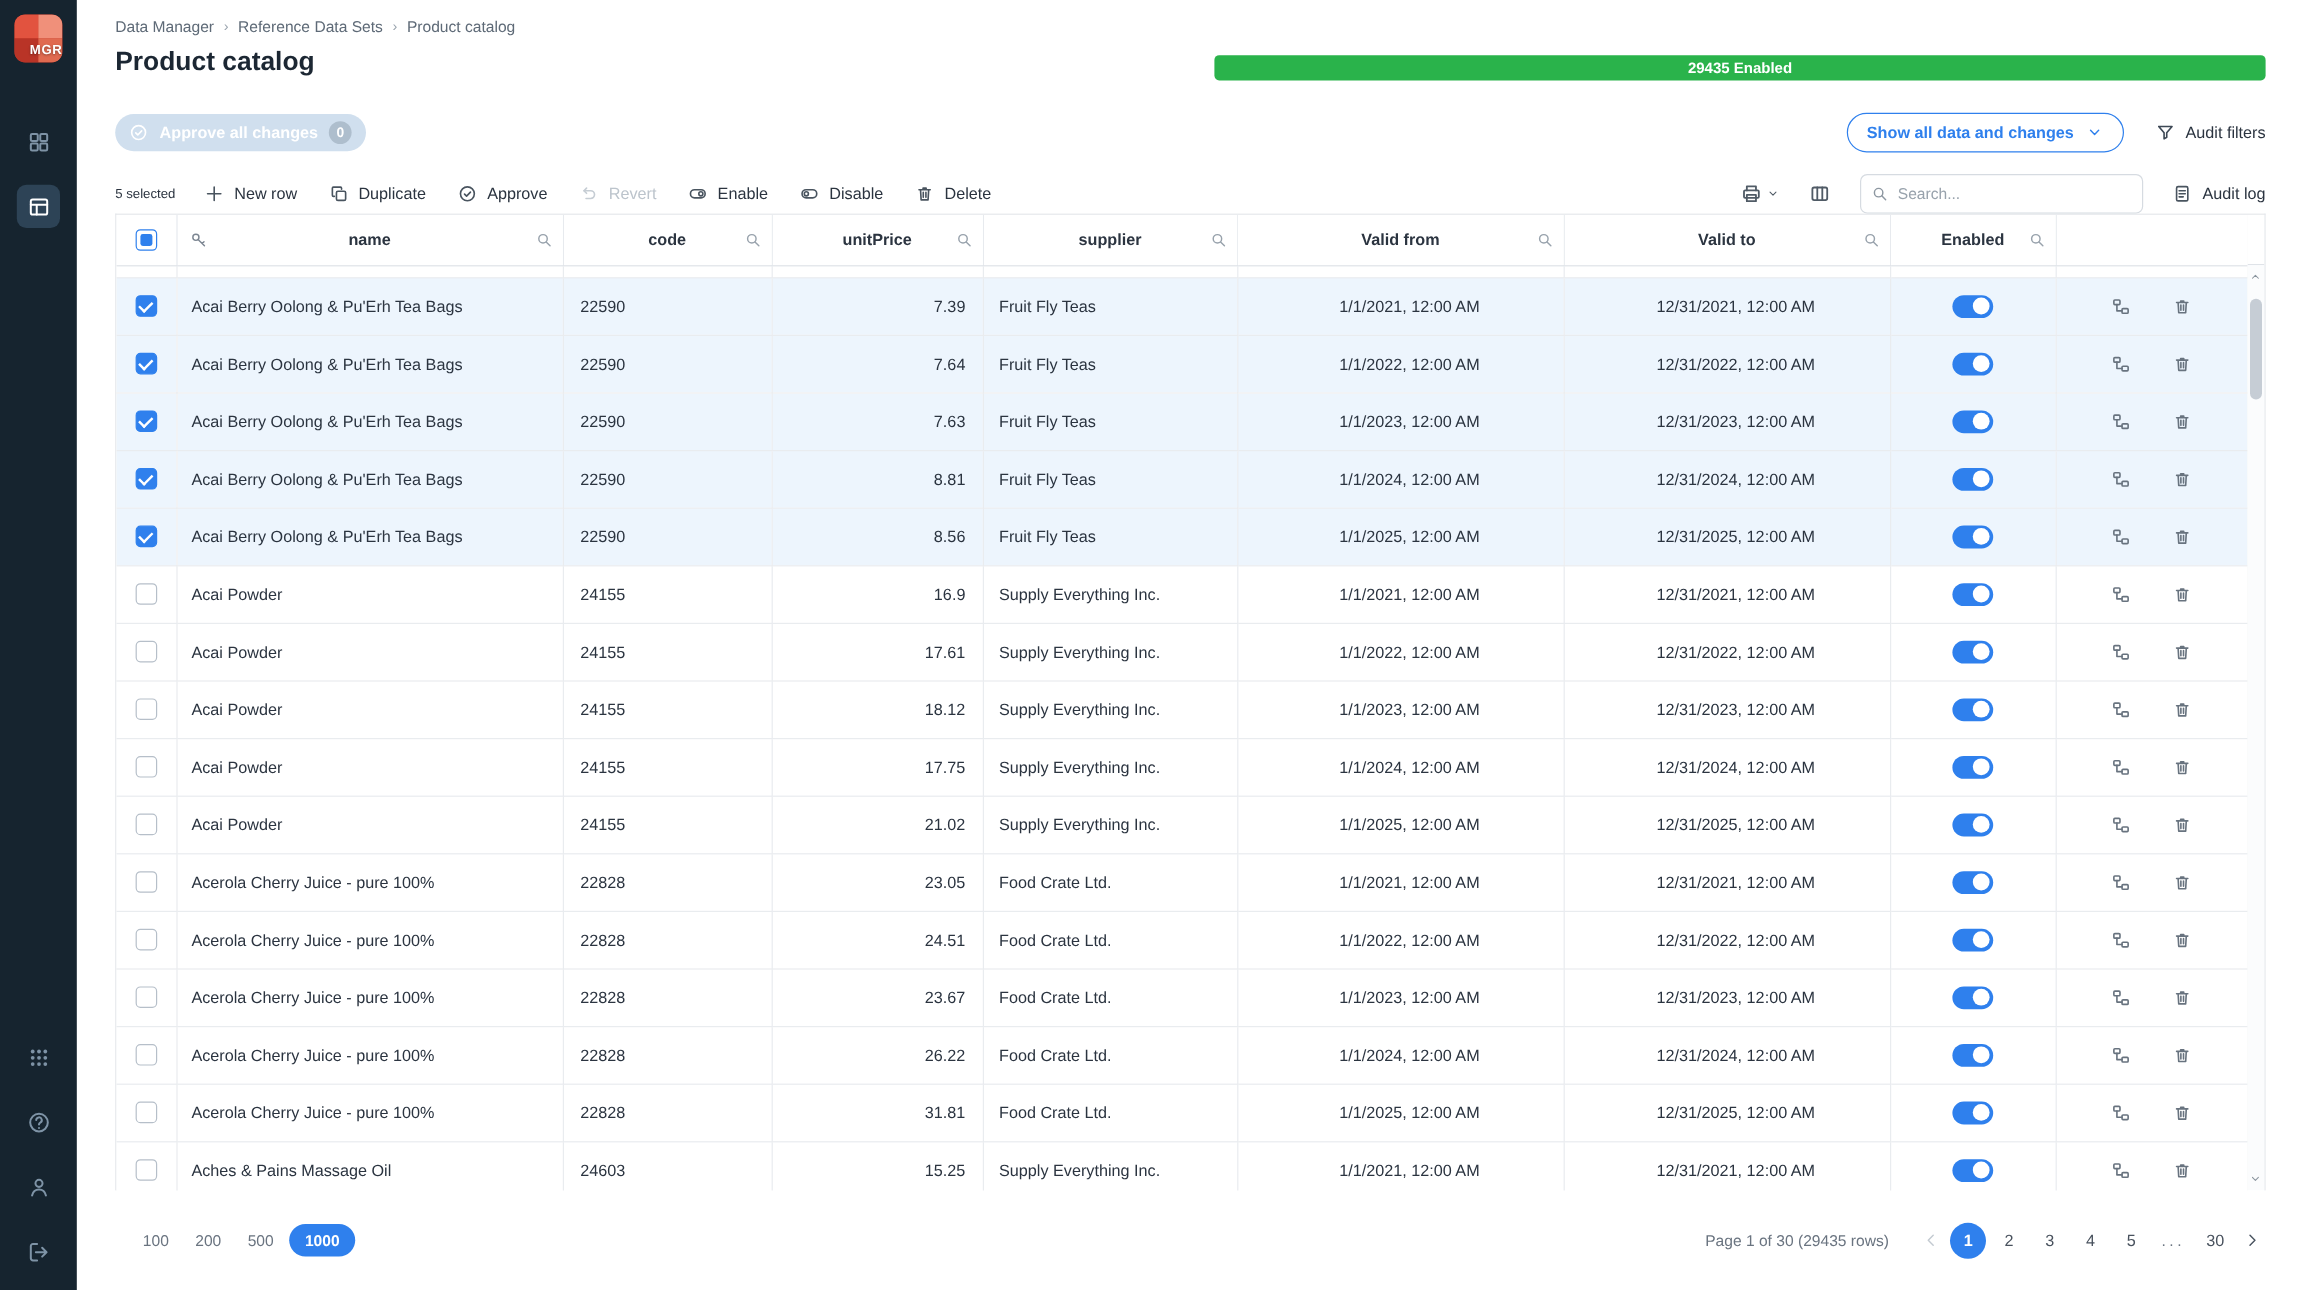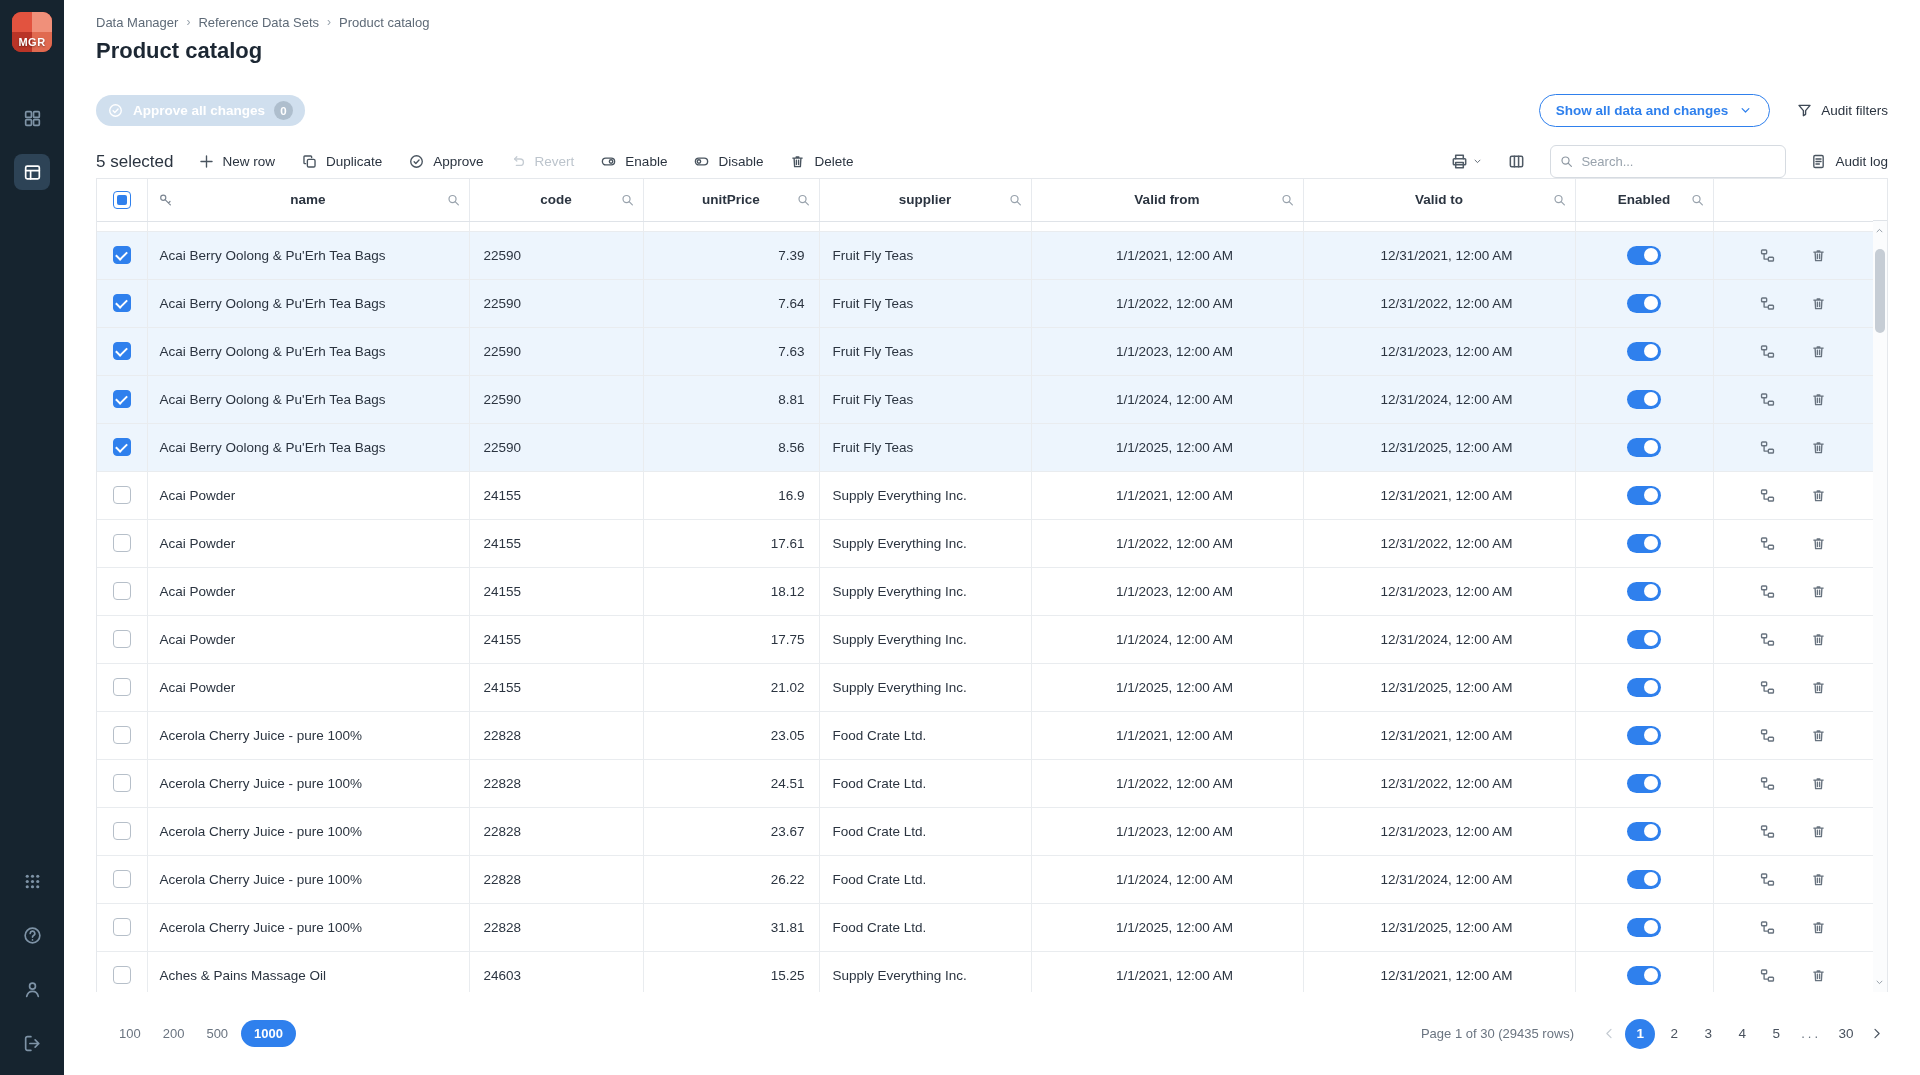--- a/index.html
+++ b/index.html
@@ -9,21 +9,21 @@
   .app{display:flex;width:100%;height:100%}
 
   
   .sidebar{width:64px;background:#16242f;display:flex;flex-direction:column;align-items:center;padding:12px 0 10px;flex-shrink:0}
   .logo{width:40px;height:40px;border-radius:9px;position:relative;overflow:hidden;border:none;cursor:pointer;background:#c63b2a;flex-shrink:0}
   .logo-tiles{position:absolute;inset:0;display:grid;grid-template-columns:1fr 1fr;grid-template-rows:1fr 1fr}
   .logo-tiles span:nth-child(1){background:#e2533f}
   .logo-tiles span:nth-child(2){background:#f0907a}
   .logo-tiles span:nth-child(3){background:#b93427}
   .logo-tiles span:nth-child(4){background:#e06a50}
-  .logo-text{position:absolute;left:0;right:0;bottom:4px;text-align:center;color:#fff;font-size:11px;font-weight:700;letter-spacing:.5px;text-shadow:0 1px 2px rgba(0,0,0,.4)}
+  .logo-text{position:absolute;left:0;right:0;bottom:4px;text-align:right;color:#fff;font-size:11px;font-weight:700;letter-spacing:.5px;text-shadow:0 1px 2px rgba(0,0,0,.4)}
   .side-top{margin-top:48px;display:flex;flex-direction:column;gap:18px;align-items:center}
   .side-item{width:36px;height:36px;border-radius:8px;display:flex;align-items:center;justify-content:center;color:#7e93a6;cursor:pointer;background:transparent;border:none}
   .side-item.active{background:#2d4356;color:#fff}
   .side-spacer{flex:1}
   .side-bottom{display:flex;flex-direction:column;gap:30px;align-items:center;padding-bottom:10px}
   .side-bottom .side-item{width:24px;height:24px}
 
   
   .icon{display:inline-flex;flex-shrink:0;vertical-align:middle}
   .icon svg{width:100%;height:100%;display:block}
@@ -48,21 +48,21 @@
   .approve-all .icon{color:#fff}
   .badge{min-width:19px;height:19px;border-radius:10px;background:#aebecd;color:#fff;font-size:11.5px;font-weight:700;display:inline-flex;align-items:center;justify-content:center;padding:0 5px}
   .spacer{flex:1}
   .show-all{display:inline-flex;align-items:center;gap:10px;height:33px;padding:0 16px;border-radius:17px;border:1.5px solid #2f80ed;background:#fff;color:#2f80ed;font-size:13.5px;font-weight:700;cursor:pointer}
   .show-all .icon{color:#2f80ed}
   .audit-filters{display:inline-flex;align-items:center;gap:8px;background:none;border:none;font-size:13.5px;color:#2b3440;cursor:pointer}
   .audit-filters .icon{color:#3e4956}
 
   
   .toolbar{display:flex;align-items:center;margin-top:18px;gap:24px;height:33px}
-  .selected-text{font-size:17px;color:#2b3440}
+  .selected-text{font-size:11px;color:#2b3440}
   .tb-actions{display:flex;align-items:center;gap:26px}
   .tb-btn{display:inline-flex;align-items:center;gap:8px;background:none;border:none;font-size:13.5px;color:#2b3440;cursor:pointer}
   .tb-btn .icon{color:#49545f}
   .tb-btn.disabled{color:#bcc4cc;cursor:default}
   .tb-btn.disabled .icon{color:#c6cdd4}
   .icon-btn{display:inline-flex;align-items:center;gap:3px;background:none;border:none;color:#505b66;cursor:pointer}
   .search-box{position:relative;width:236px;height:33px}
   .search-box .search-ic{position:absolute;left:9px;top:9px;color:#8d97a1}
   .search-box input{width:100%;height:100%;border:1px solid #d6dbe1;border-radius:6px;padding:0 10px 0 30px;font-size:13px;color:#2b3440;outline:none}
   .search-box input::placeholder{color:#98a2ac}
@@ -203,20 +203,23 @@
 
     <header class="page-header">
       <div class="breadcrumb" id="breadcrumb">
           <span class="crumb">Data Manager</span>
           <span class="crumb-sep">›</span>
           <span class="crumb">Reference Data Sets</span>
           <span class="crumb-sep">›</span>
           <span class="crumb">Product catalog</span>
         </div>
       <h1 class="page-title">Product catalog</h1>
+      <div class="status-bar">
+        <span>29435 Enabled</span>
+      </div>
     </header>
 
     <div class="toolbar-top">
       <button class="approve-all">
         <span class="icon i16">
             <svg viewBox="0 0 20 20" fill="none" stroke="currentColor" stroke-width="1.6" stroke-linecap="round" stroke-linejoin="round">
               <circle cx="10" cy="10" r="6.8"></circle>
               <path d="M7.2 10.3l2 2 3.8-4"></path>
             </svg>
           </span>

